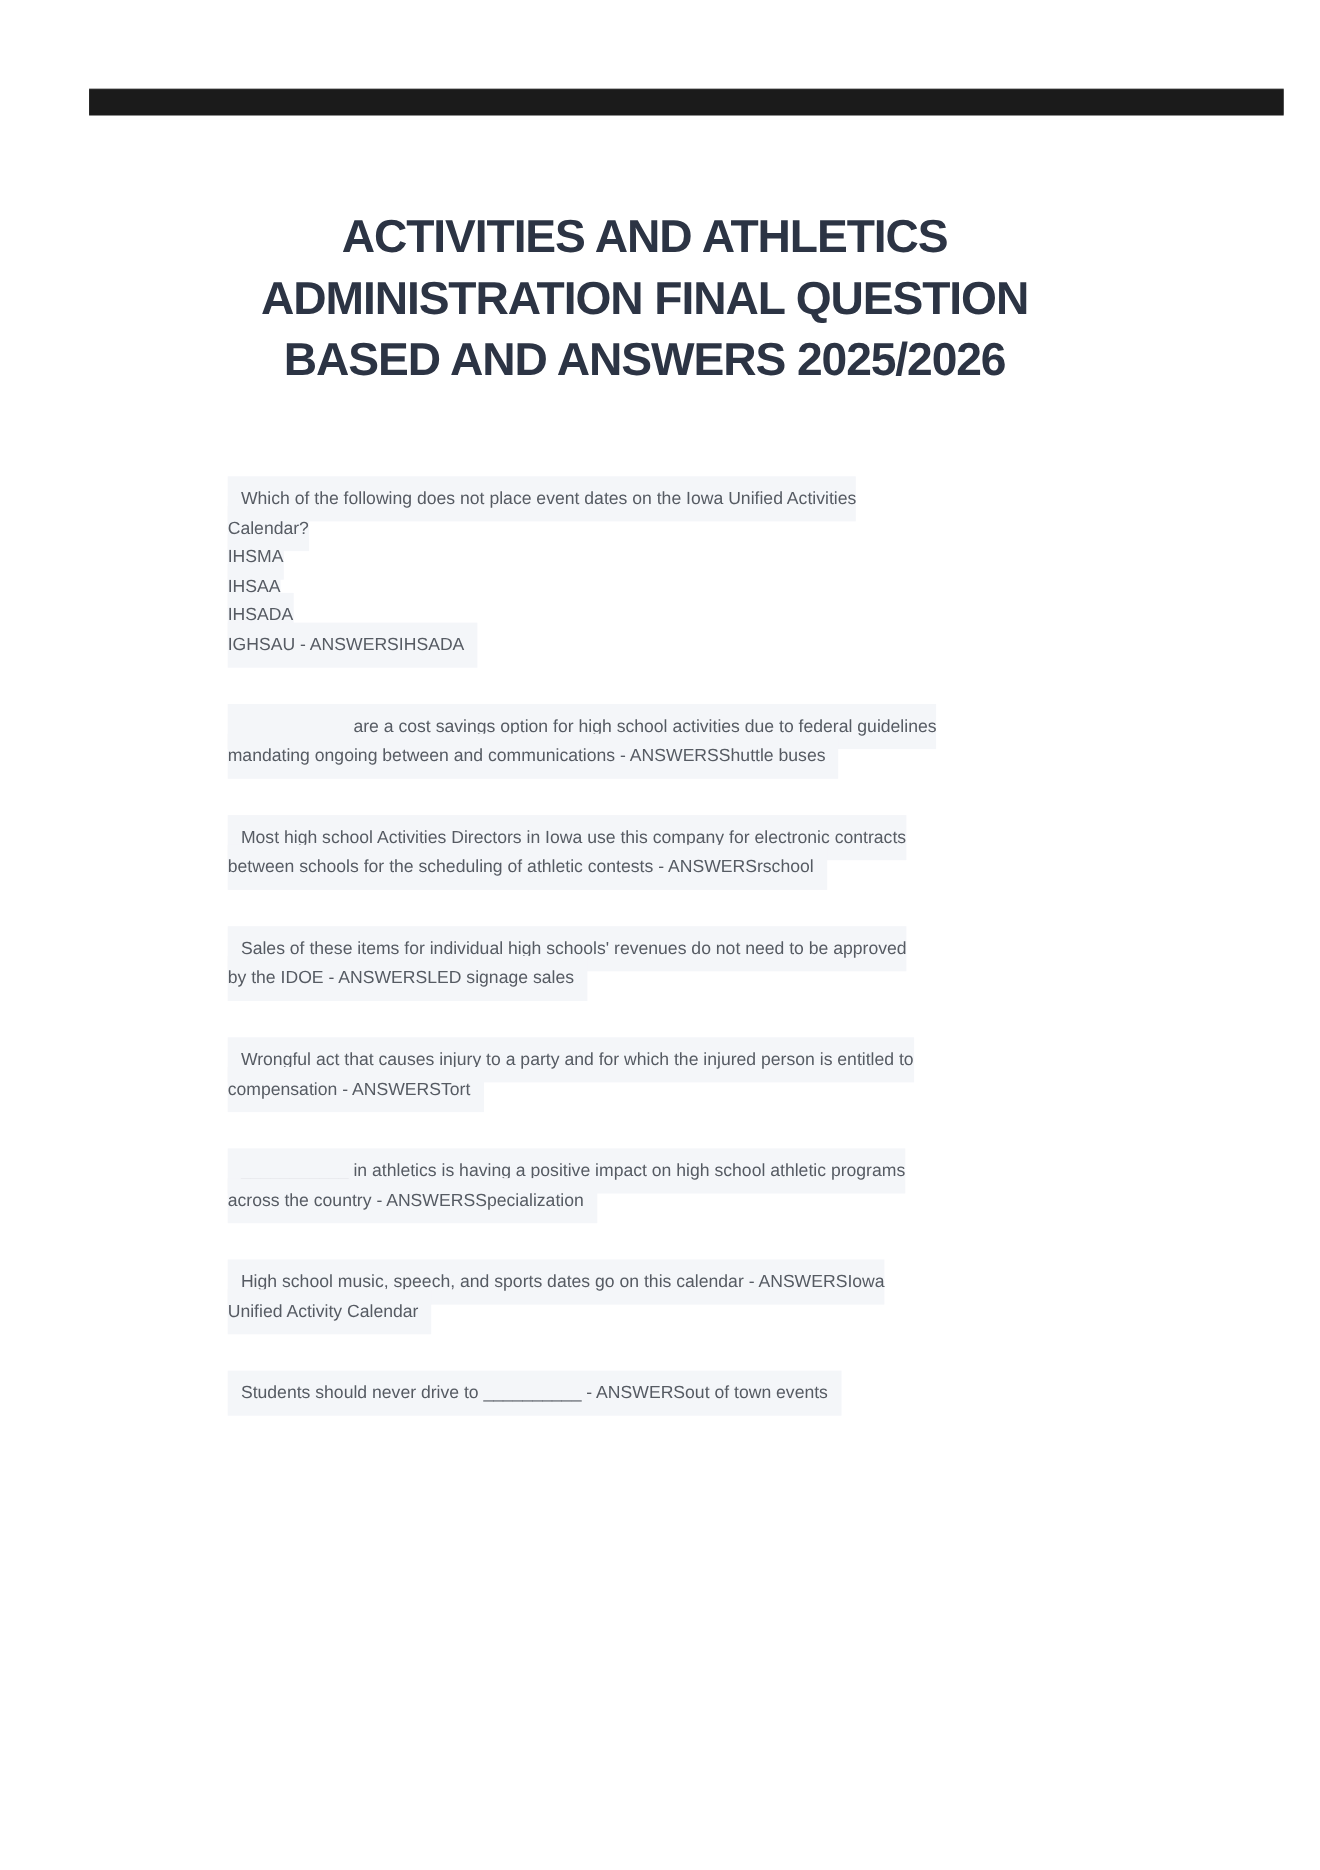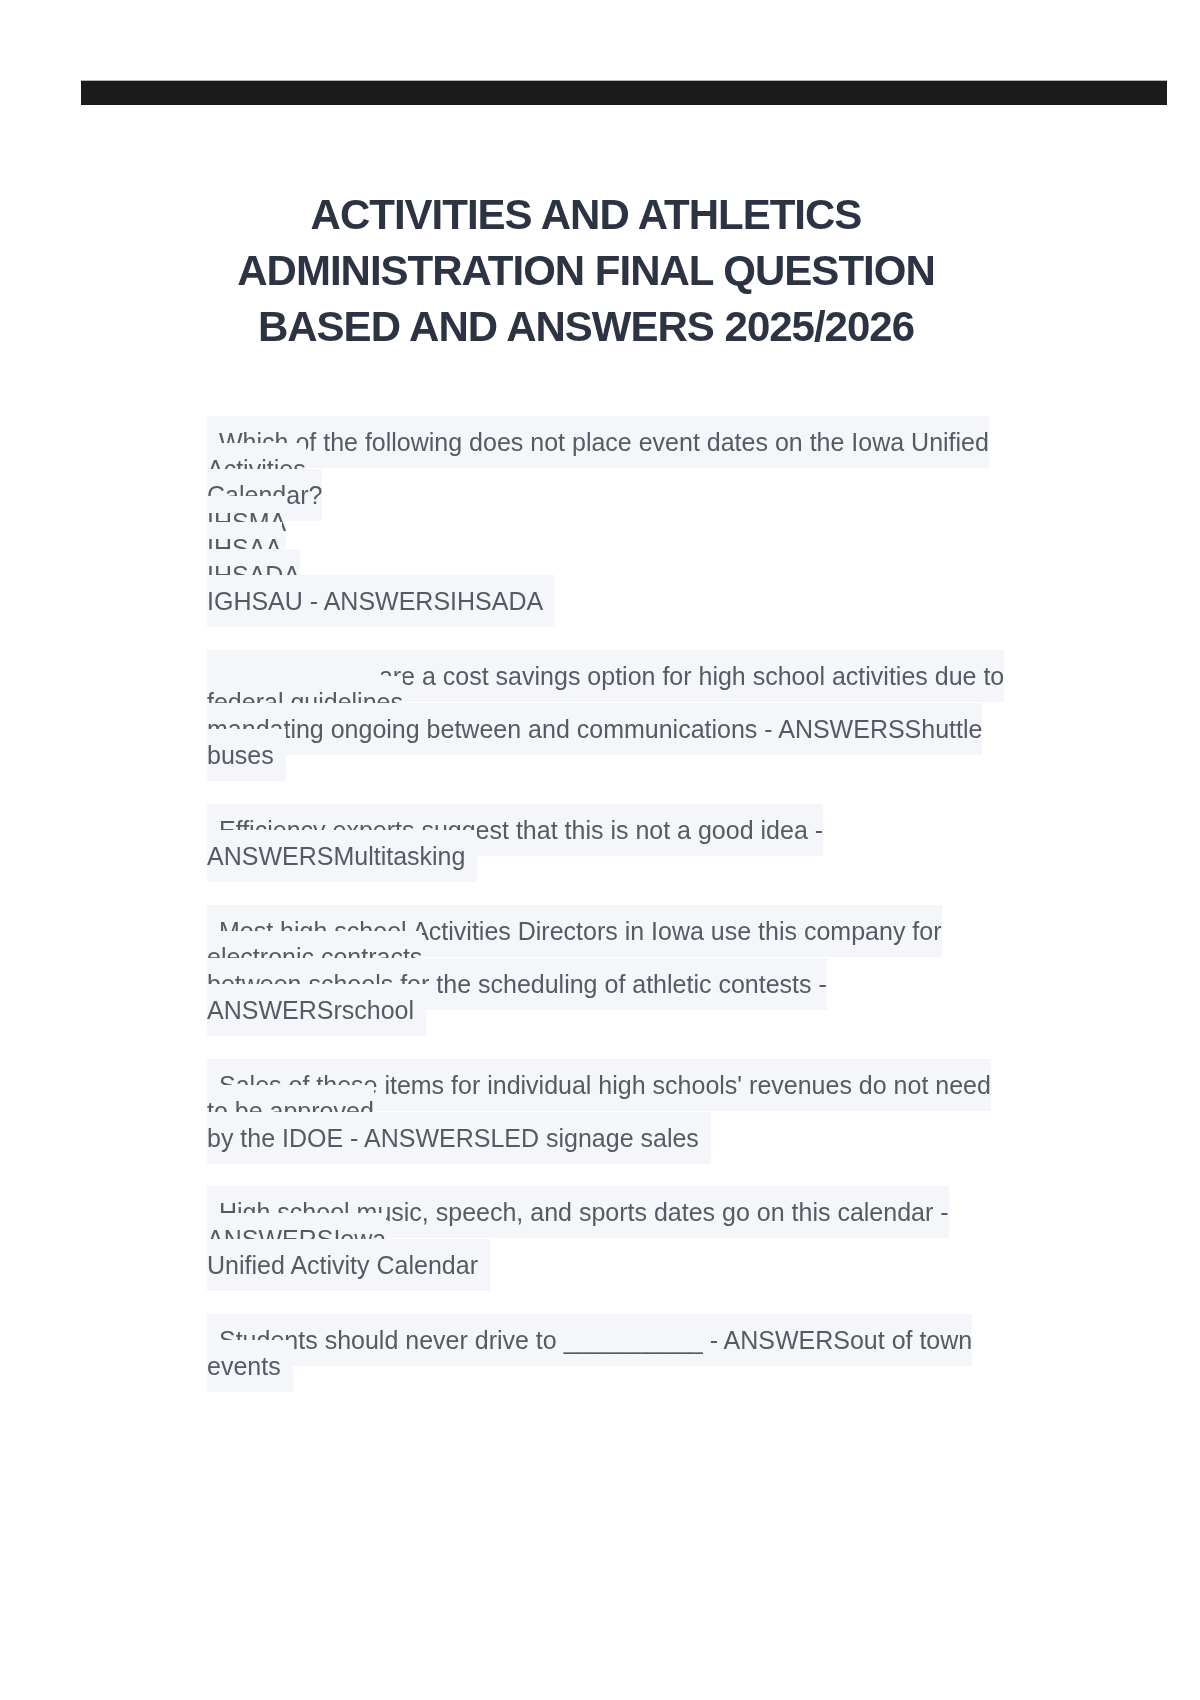--- a/index.html
+++ b/index.html
@@ -43,24 +43,24 @@
     font-weight: bold;
     letter-spacing: -1px;
     color: var(--title-color);
     text-align: center;
     white-space: pre-line;
     transform: translateX(-25px);
     margin-bottom: 38px;
   }
   .qa-list { width: 100%; }
   p.qa {
-    font-size: 25px;
+    font-size: 16px;
     line-height: 26.5px;
     color: var(--body-color);
-    margin: 0 0 24px 0;
+    margin: 12px 0 24px 0;
   }
   p.qa .hl {
     background: var(--hl-color);
     white-space: pre-line;
   }
 </style>
 </head>
 <body>
 
 <div class="page">
@@ -71,24 +71,27 @@
 BASED AND ANSWERS 2025/2026</h1>
     <div class="qa-list">
         <p class="qa"><span class="hl">Which of the following does not place event dates on the Iowa Unified Activities
 Calendar?
 IHSMA
 IHSAA
 IHSADA
 IGHSAU - ANSWERSIHSADA</span></p>
         <p class="qa"><span class="hl">___________ are a cost savings option for high school activities due to federal guidelines
 mandating ongoing between and communications - ANSWERSShuttle buses</span></p>
-        <p class="qa"><span class="hl">Efficiency experts suggest that this is not a good idea - ANSWERSMultitasking</span></p>
         <p class="qa"><span class="hl">Most high school Activities Directors in Iowa use this company for electronic contracts
 between schools for the scheduling of athletic contests - ANSWERSrschool</span></p>
         <p class="qa"><span class="hl">Sales of these items for individual high schools' revenues do not need to be approved
 by the IDOE - ANSWERSLED signage sales</span></p>
+        <p class="qa"><span class="hl">Wrongful act that causes injury to a party and for which the injured person is entitled to
+compensation - ANSWERSTort</span></p>
+        <p class="qa"><span class="hl">___________ in athletics is having a positive impact on high school athletic programs
+across the country - ANSWERSSpecialization</span></p>
         <p class="qa"><span class="hl">High school music, speech, and sports dates go on this calendar - ANSWERSIowa
 Unified Activity Calendar</span></p>
         <p class="qa"><span class="hl">Students should never drive to __________ - ANSWERSout of town events</span></p>
       </div>
   </div>
   <div class="rule bottom"></div>
 </div>
 
 </body></html>

